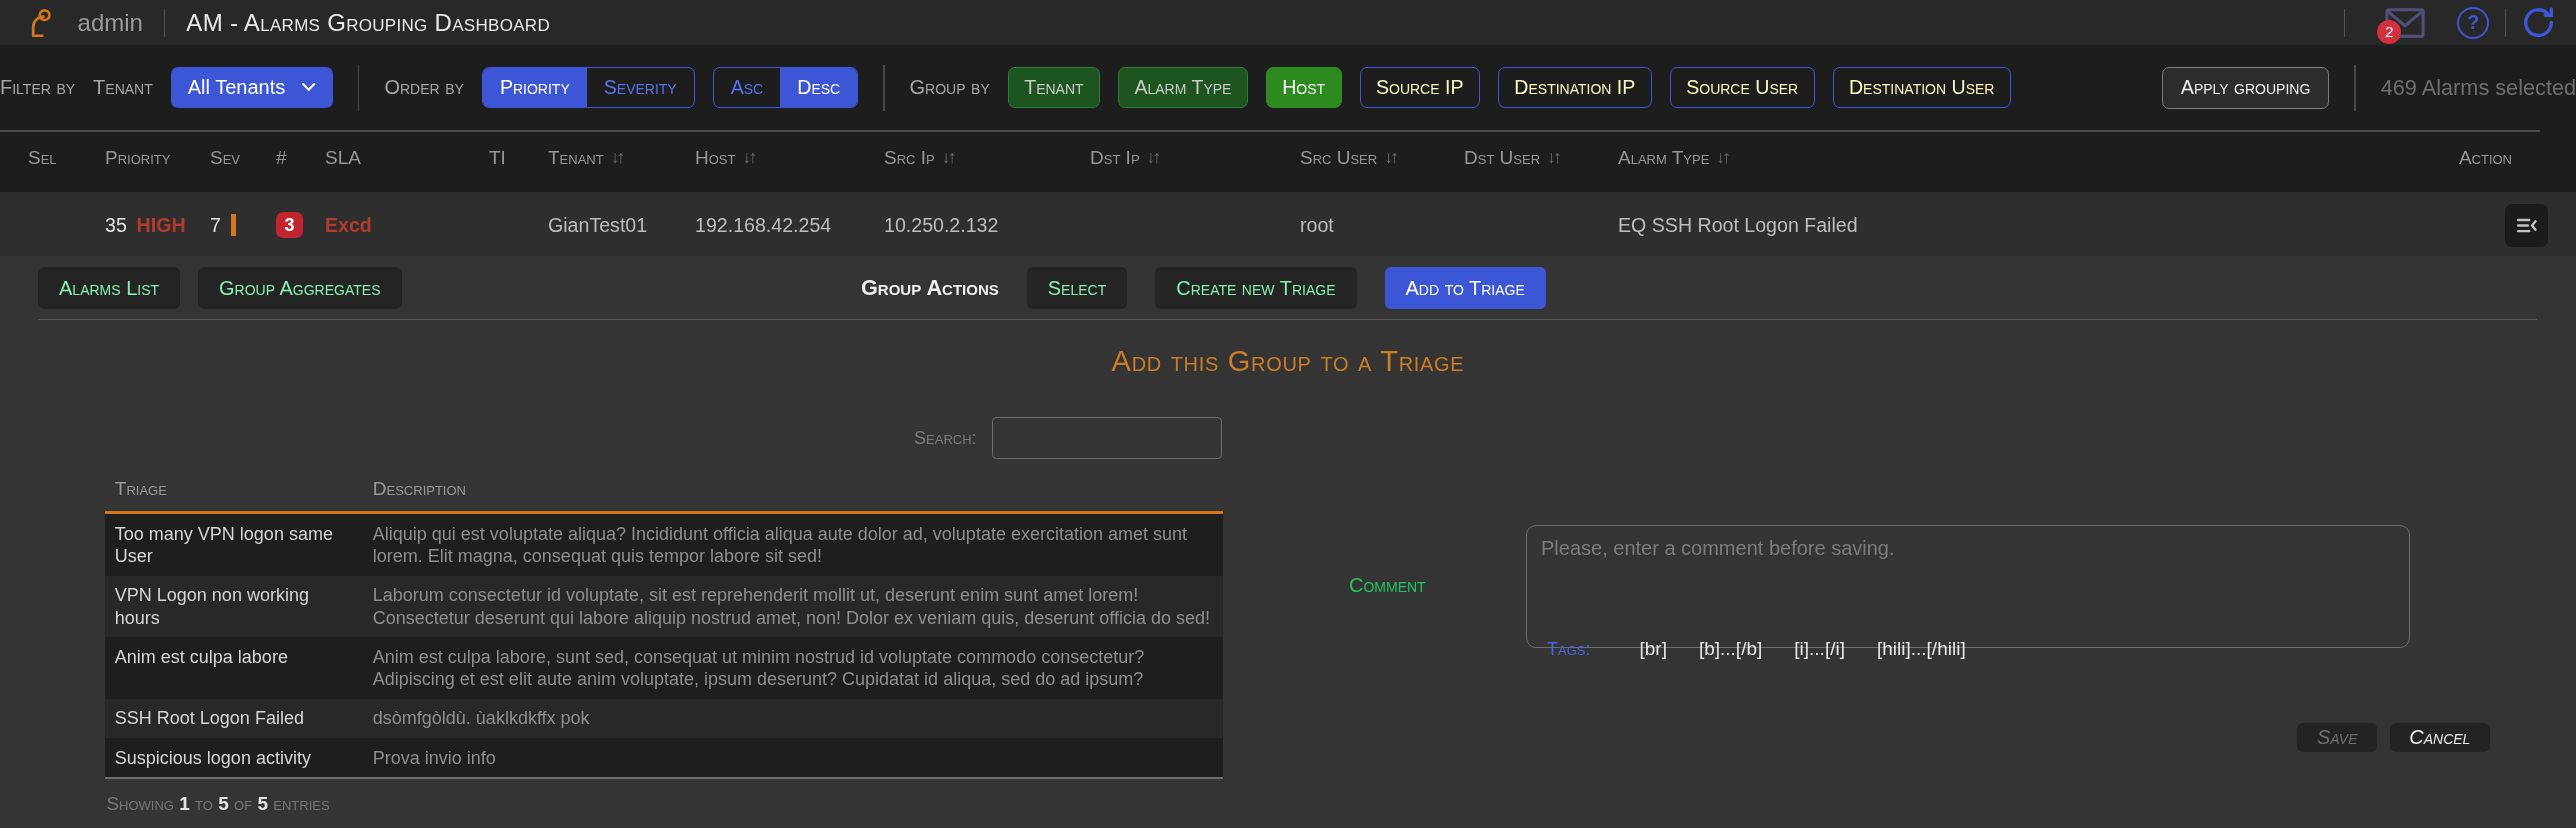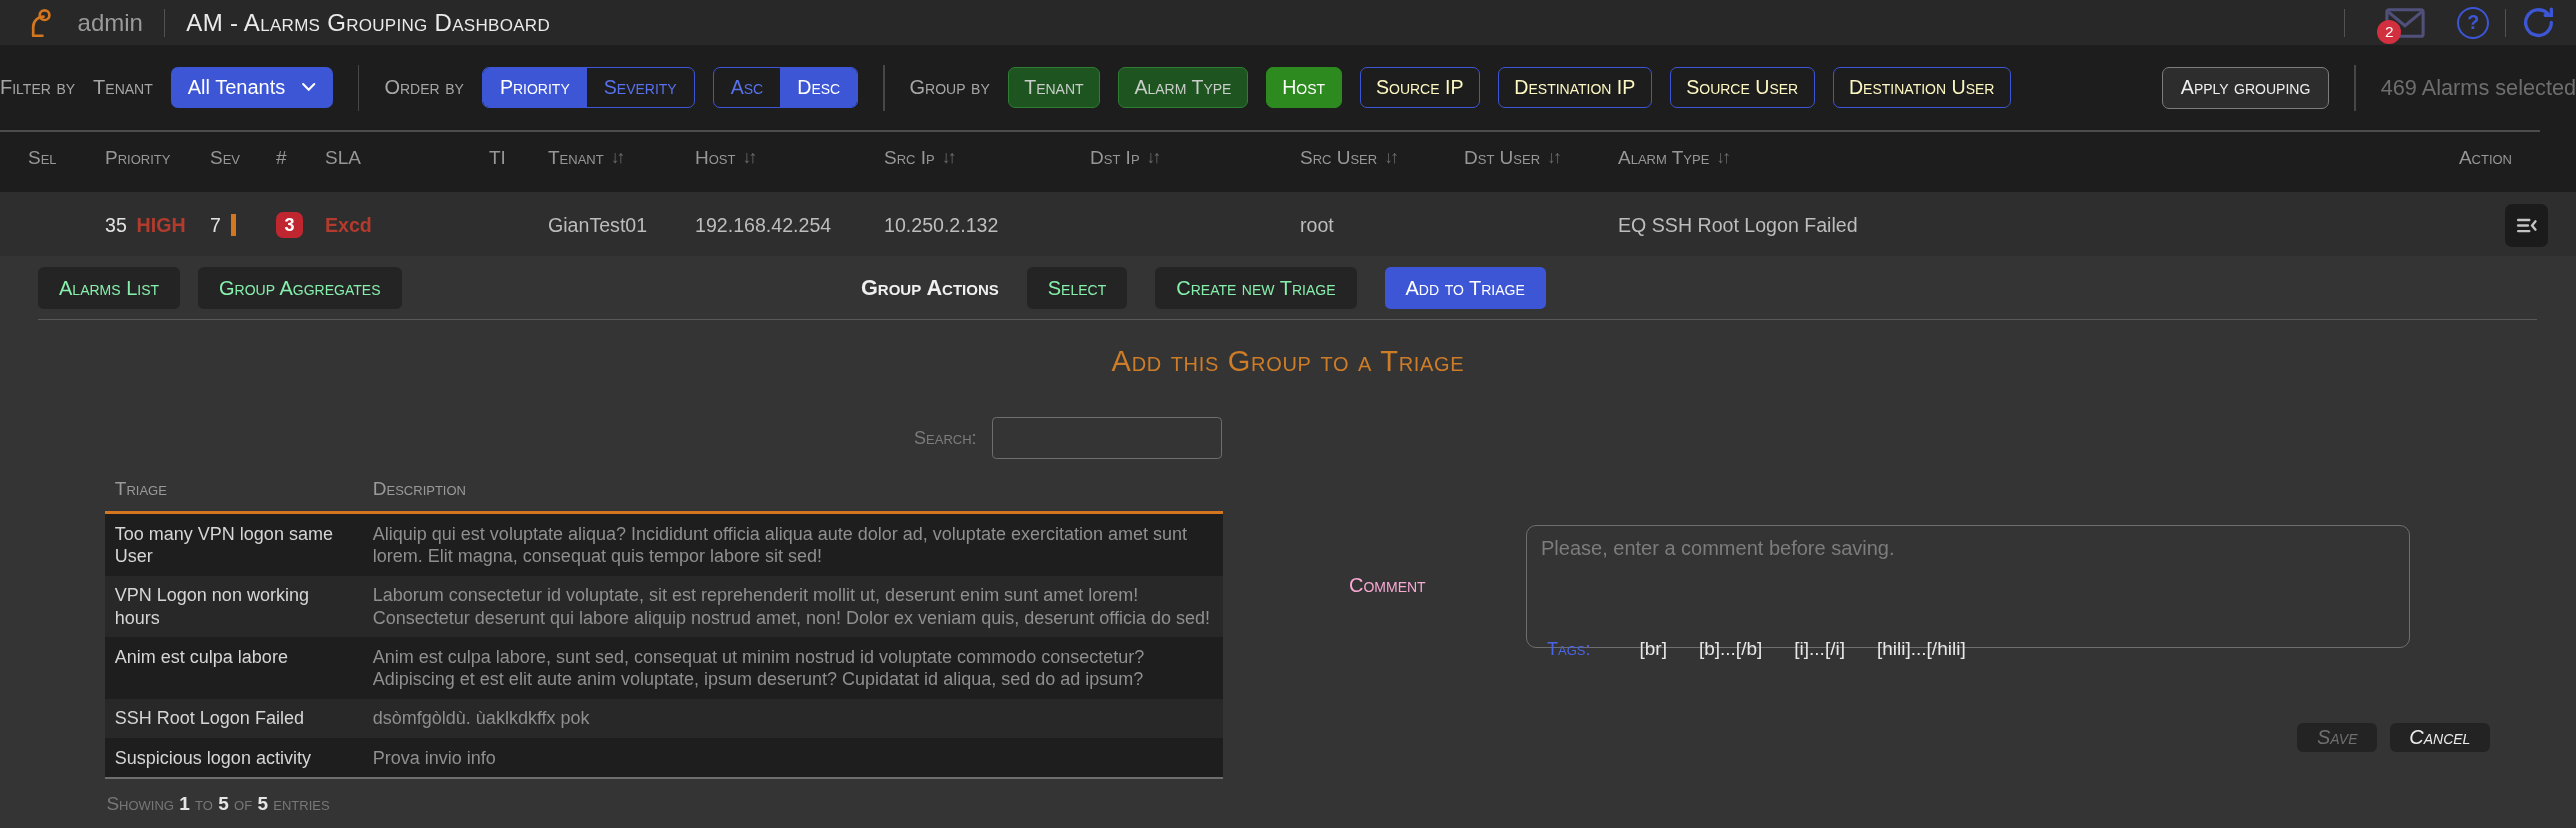--- a/index.html
+++ b/index.html
@@ -133,21 +133,21 @@
   .t-row {
     display:grid; grid-template-columns:258px 1fr; padding:8.4px 9.8px; cursor:pointer;
   }
   .t-row:nth-child(odd)  { background:#1e1e1e; }
   .t-row:nth-child(even) { background:#282828; }
   .t-name { color:#d6d6d6; font-size:18px; line-height:22.4px; padding-right:14px; }
   .t-desc { color:#8f8f8f; font-size:18px; line-height:22.4px; }
   .showing { margin:14px 0 0 1.4px; color:#777; font-size:19px; }
   .showing b { color:#e5e5e5; font-weight:700; }
 
-  .comment-label { position:absolute; left:1349px; top:318px; color:#f9a8d4; font-size:20px; }
+  .comment-label { position:absolute; left:1349px; top:318px; color:#22c55e; font-size:20px; }
   .comment {
     position:absolute; left:1526px; top:269px; width:884px; height:123px;
     background:transparent; border:1.4px solid #6e6e6e; border-radius:10px;
     color:#cfcfcf; font-size:20px; padding:11.2px 14px; resize:none; font-family:inherit;
   }
   .comment::placeholder { color:#7c7c7c; }
   .search-input::placeholder { color:#7c7c7c; }
 
   .tags-row { position:absolute; left:1547px; top:382px; display:flex; align-items:center; gap:32px; }
   .tags-label { color:var(--tags_blue,#4a66e8); font-size:18px; margin-right:17px; }

